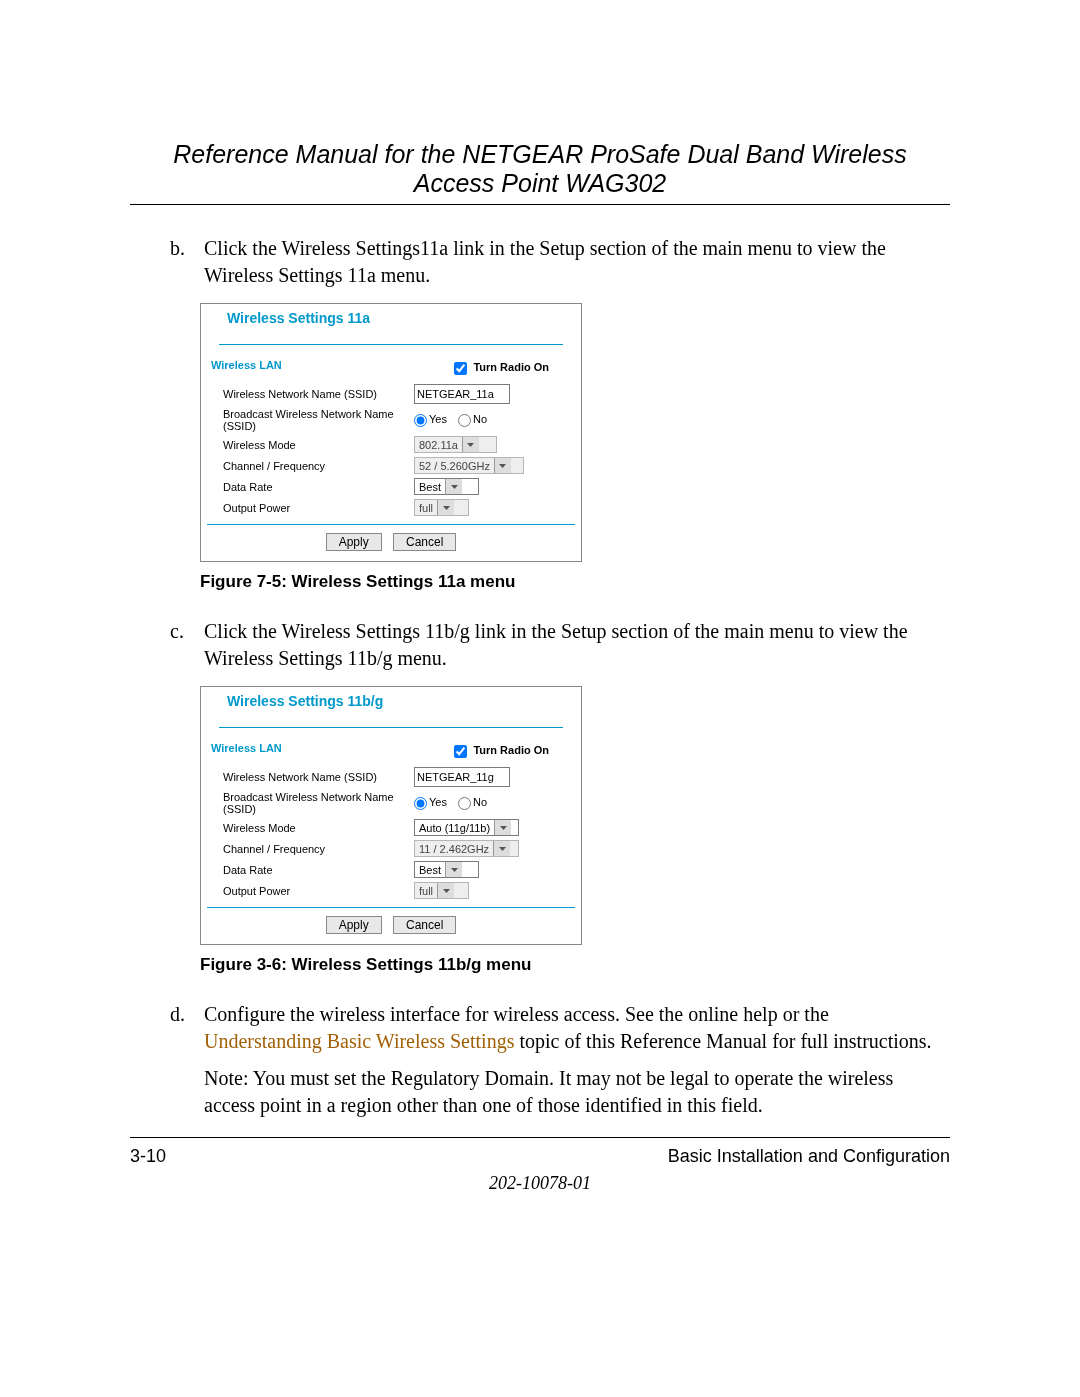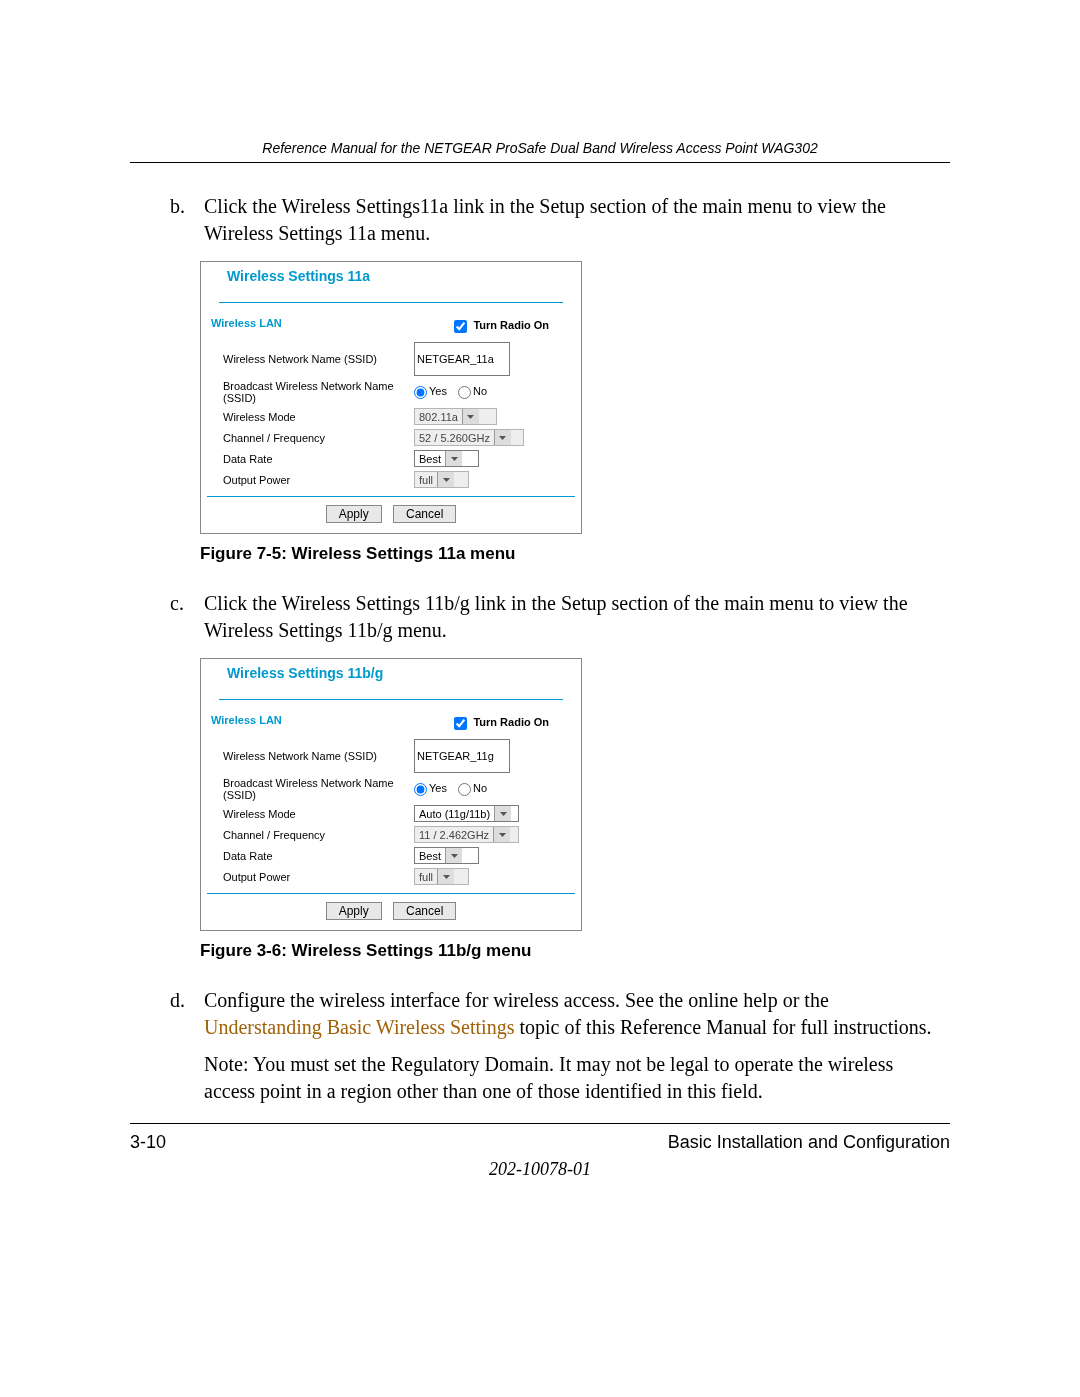--- a/index.html
+++ b/index.html
@@ -13,21 +13,21 @@
     width: 1080px;
     min-height: 1397px;
     margin: 0 auto;
     position: relative;
     box-sizing: border-box;
     padding: 140px 130px 0 130px;
   }
   .header-title {
     text-align: center;
     font-style: italic;
-    font-size: 14px;
+    font-size: 25px;
     font-family: Arial, Helvetica, sans-serif;
     margin-bottom: 6px;
   }
   hr.rule {
     border: none;
     border-top: 1.5px solid #000;
     margin: 4px 0 30px 0;
   }
   hr.rule-bottom {
     border: none;
@@ -105,21 +105,21 @@
   }
   table.fields td.ctl {
     font-weight: normal;
   }
   table.fields td.ctl input[type="text"] {
     font-family: Arial, sans-serif;
     font-size: 11px;
     height: 16px;
     width: 96px;
     box-sizing: border-box;
-    padding: 16px 2px;
+    padding: 9px 2px;
     border: 1px solid #7a7a7a;
   }
   table.fields td.ctl input[type="radio"] {
     margin: 0 2px 0 0;
     vertical-align: middle;
   }
   table.fields td.ctl label.radio-lbl {
     font-size: 11px;
     margin-right: 8px;
   }

